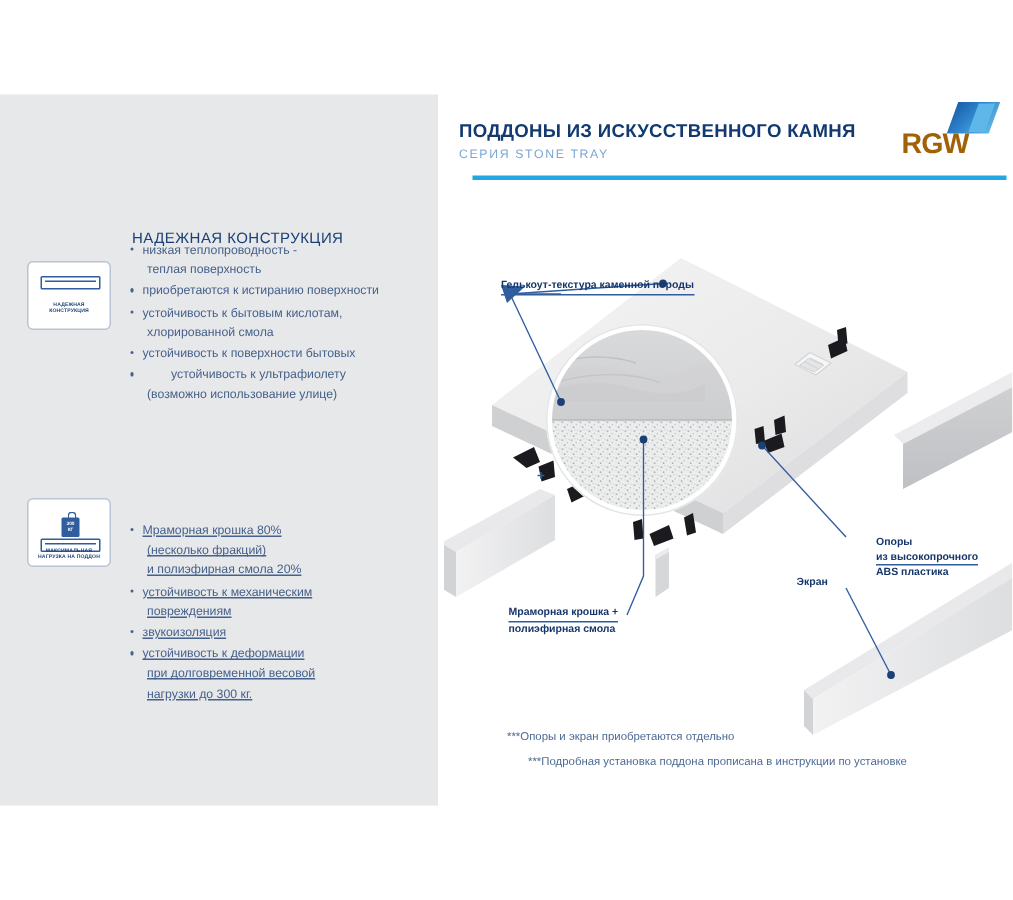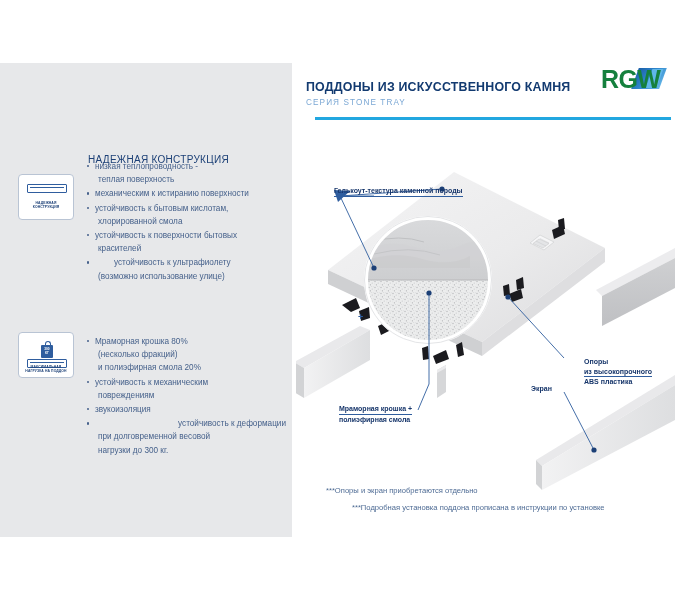--- a/index.html
+++ b/index.html
@@ -19,21 +19,21 @@
   }
   .left-title{
     position:absolute;left:88px;top:154px;width:200px;
     font-size:10px;font-weight:normal;color:#1b3f76;letter-spacing:.3px;
   }
   .bullets{
     position:absolute;left:86px;width:200px;
     color:#46618b;font-size:8.2px;line-height:13.2px;
   }
   .bullets.b1{top:160px;}
-  .bullets.b2{top:335px;}
+  .bullets.b2{top:347px;text-decoration:underline;}
   .bullets ul{margin:0;padding:0;list-style:none;}
   .bullets li{position:relative;padding-left:9px;margin-bottom:1px;}
   .bullets li:before{
     content:"";position:absolute;left:1px;top:5px;
     width:2.4px;height:2.4px;border-radius:50%;background:#46618b;
   }
   .bullets li span.l2{display:block;padding-left:3px;}
 
   
   .badge{
@@ -95,43 +95,43 @@
   .logo-mark{
     position:absolute;right:0;top:0;width:28px;height:21px;
     background:linear-gradient(120deg,#1a5fa8 0%,#2f85cc 45%,#66b8e8 100%);
     transform:skewX(-20deg);
   }
   .logo-mark2{
     position:absolute;right:3px;top:1px;width:11px;height:19px;
     background:#5fb6e9;transform:skewX(-20deg);
   }
   .logo-text{
-    position:absolute;left:0;bottom:16px;
-    font-size:25px;font-weight:bold;color:#15803d;letter-spacing:-.6px;
+    position:absolute;left:0;bottom:2px;
+    font-size:19px;font-weight:bold;color:#a16207;letter-spacing:-.6px;
   }
 
   
   .diagram{position:absolute;left:296px;top:130px;width:379px;height:360px;}
   .d-svg{position:absolute;left:0;top:0;}
 
   .dlabel{
     position:absolute;color:#16356a;font-weight:bold;
     font-size:7px;line-height:9.5px;white-space:nowrap;
   }
   .dlabel.l-gel{left:334px;top:186px;}
   .dlabel.l-marble{left:339px;top:404px;}
   .dlabel.l-screen{left:531px;top:384px;}
   .dlabel.l-supports{left:584px;top:357px;}
   .u-line{border-bottom:1px solid #2f5d9e;display:inline-block;}
 
   
   .foot{
     position:absolute;color:#4e6b94;font-size:7.6px;
   }
-  .foot.f1{left:326px;top:486px;}
+  .foot.f1{left:338px;top:486px;}
   .foot.f2{left:352px;top:503px;}
 </style>
 </head>
 <body>
 
 <div class="page">
 
   <div class="left-panel"></div>
 
   <div class="left-title">НАДЕЖНАЯ КОНСТРУКЦИЯ</div>
@@ -160,29 +160,28 @@
     </div>
   </div>
 
   <div class="bullets b1">
     <ul id="list-one">
         <li>
           <span style="display: block;">низкая теплопроводность -</span>
           <span class="l2"> теплая поверхность</span>
         </li>
         <li>
-          <span style="display: block;">механическим к истиранию поверхности</span>
+          <span style="display: block;">приобретаются к истиранию поверхности</span>
         </li>
         <li>
           <span style="display: block;">устойчивость к бытовым кислотам,</span>
           <span class="l2">хлорированной смола</span>
         </li>
         <li>
           <span style="display: block;">устойчивость к поверхности бытовых</span>
-          <span class="l2">красителей</span>
         </li>
         <li>
           <span style="display: block; margin-left: 19px;">устойчивость к ультрафиолету</span>
           <span class="l2">(возможно использование улице)</span>
         </li>
       </ul>
   </div>
 
   <div class="bullets b2">
     <ul id="list-two">
@@ -192,21 +191,21 @@
           <span class="l2"> и полиэфирная смола 20%</span>
         </li>
         <li>
           <span style="display: block;">устойчивость к механическим</span>
           <span class="l2">повреждениям</span>
         </li>
         <li>
           <span style="display: block;">звукоизоляция</span>
         </li>
         <li>
-          <span style="display: block; text-align: right;">устойчивость к деформации</span>
+          <span style="display: block;">устойчивость к деформации</span>
           <span class="l2">при долговременной весовой</span>
           <span class="l2">нагрузки до 300 кг.</span>
         </li>
       </ul>
   </div>
 
   <div class="hdr-title">ПОДДОНЫ ИЗ ИСКУССТВЕННОГО КАМНЯ</div>
   <div class="hdr-sub">СЕРИЯ STONE TRAY</div>
   <div class="hdr-rule"></div>
 

